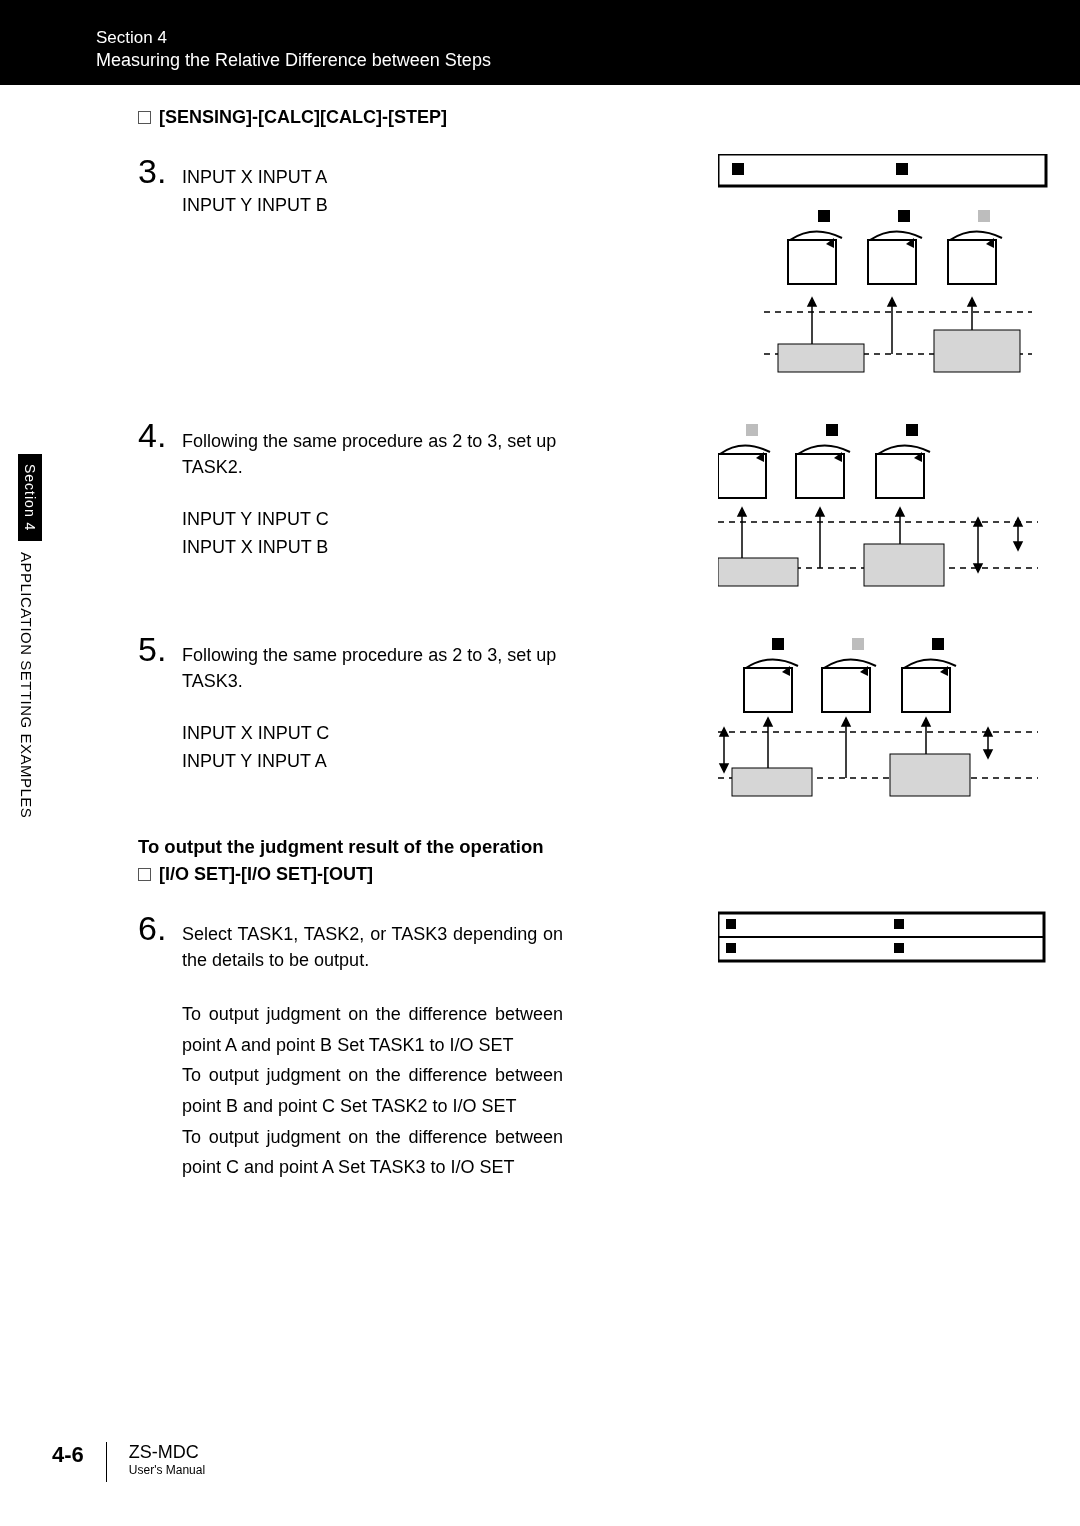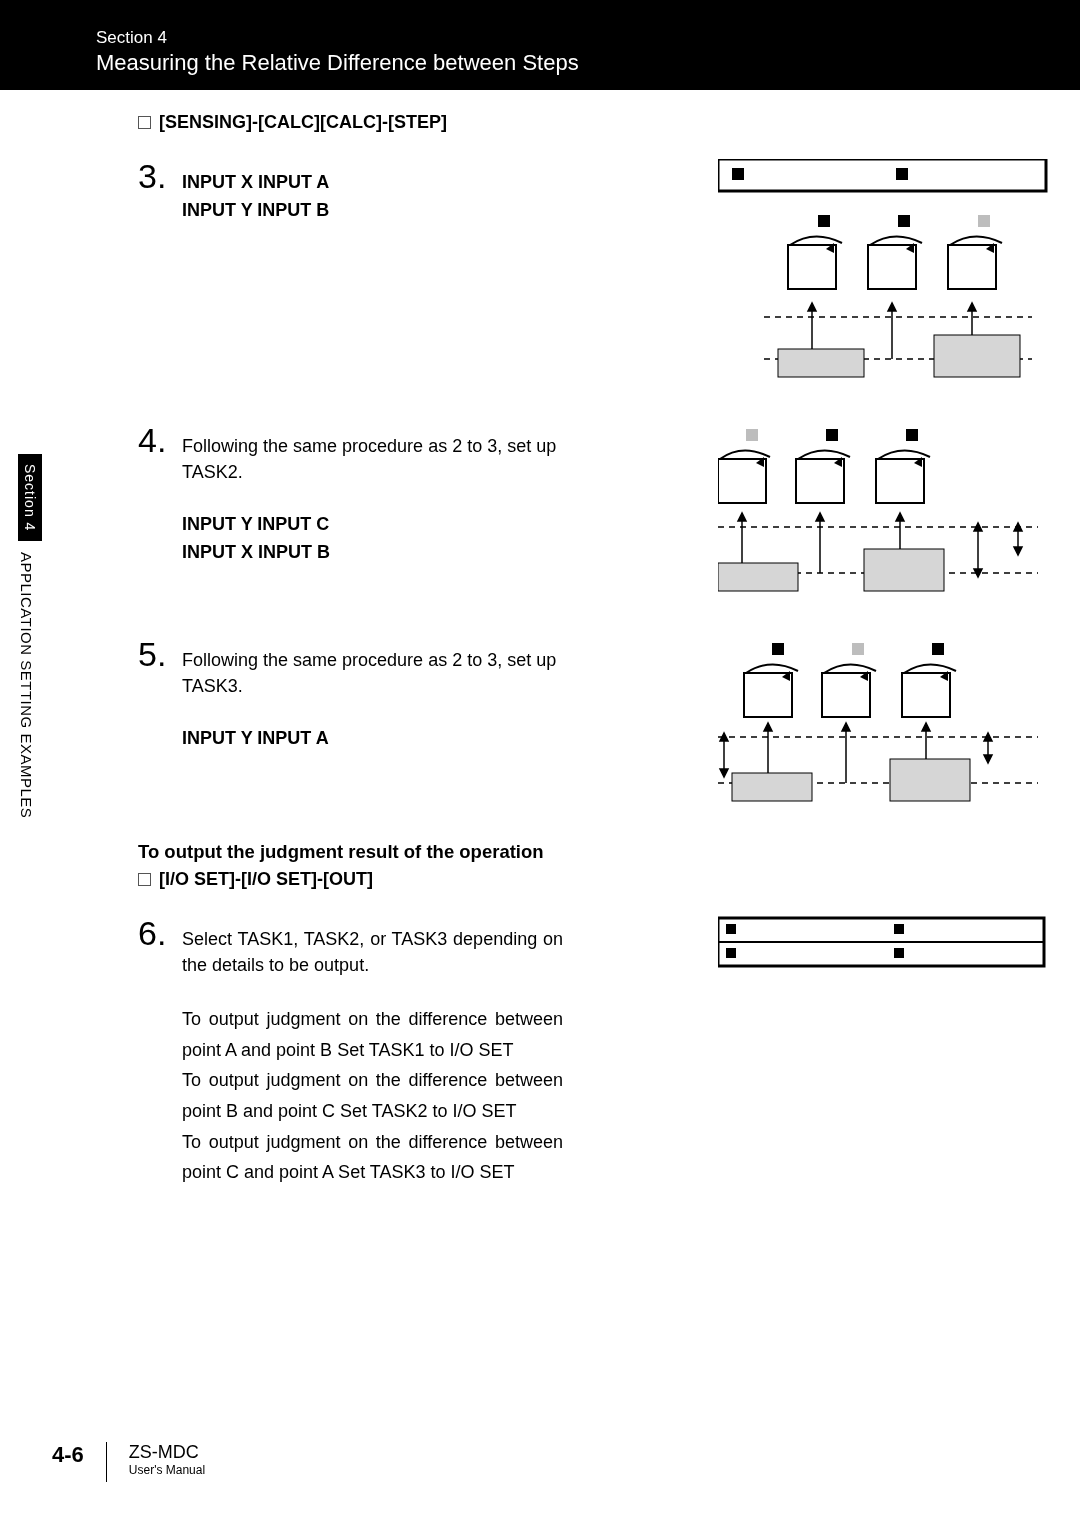--- a/index.html
+++ b/index.html
@@ -11,34 +11,34 @@
     position: relative;
     color: #000;
   }
   .page { position: relative; width: 100%; height: 100%; padding: 0; }
   .header-bar {
     background: #000;
     color: #fff;
     padding: 28px 0 14px 96px;
   }
   .header-section { font-size: 17px; margin-bottom: 2px; }
-  .header-title { font-size: 22px; }
+  .header-title { font-size: 18px; }
   .content { padding: 22px 32px 0 138px; }
   .path-row { display: flex; align-items: center; gap: 8px; margin-bottom: 26px; }
   .box-icon {
     width: 13px; height: 13px; border: 1px solid #555; display: inline-block;
   }
   .path-text { font-weight: bold; font-size: 18px; }
   .step-block { margin-bottom: 34px; }
   .step-row { display: flex; align-items: flex-start; gap: 14px; }
   .step-left { flex: 0 0 425px; display: flex; gap: 14px; }
   .step-num { font-size: 34px; font-weight: normal; line-height: 1; min-width: 30px; }
   .step-body { padding-top: 10px; flex: 1; }
   .step-text { font-size: 18px; line-height: 1.45; margin-bottom: 26px; }
-  .step-bold { font-weight: bold; font-size: 18px; line-height: 1.55; }
+  .step-bold { font-weight: normal; font-size: 18px; line-height: 1.55; }
   .fig-col { flex: 1; display: flex; justify-content: flex-end; }
   .fig-box { }
   svg { display: block; }
   .sidebar-tab {
     position: absolute;
     left: 18px;
     top: 454px;
     background: #000;
     color: #fff;
     writing-mode: vertical-rl;
@@ -206,20 +206,21 @@
         </div>
       </div>
     </div>
 
     <div class="step-block">
       <div class="step-row">
         <div class="step-left">
           <div class="step-num">5.</div>
           <div class="step-body">
             <div class="step-text">Following the same procedure as 2 to 3, set up TASK3.</div>
+            <div class="step-bold">INPUT X INPUT C</div>
             <div class="step-bold">INPUT Y INPUT A</div>
           </div>
         </div>
         <div class="fig-col">
           <div class="fig-box">
             <svg width="330" height="170">
               <rect x="54" y="6" width="12" height="12" fill="#000"></rect>
               <rect x="134" y="6" width="12" height="12" fill="#bdbdbd"></rect>
               <rect x="214" y="6" width="12" height="12" fill="#000"></rect>
               <g stroke="#000" stroke-width="2" fill="none">

